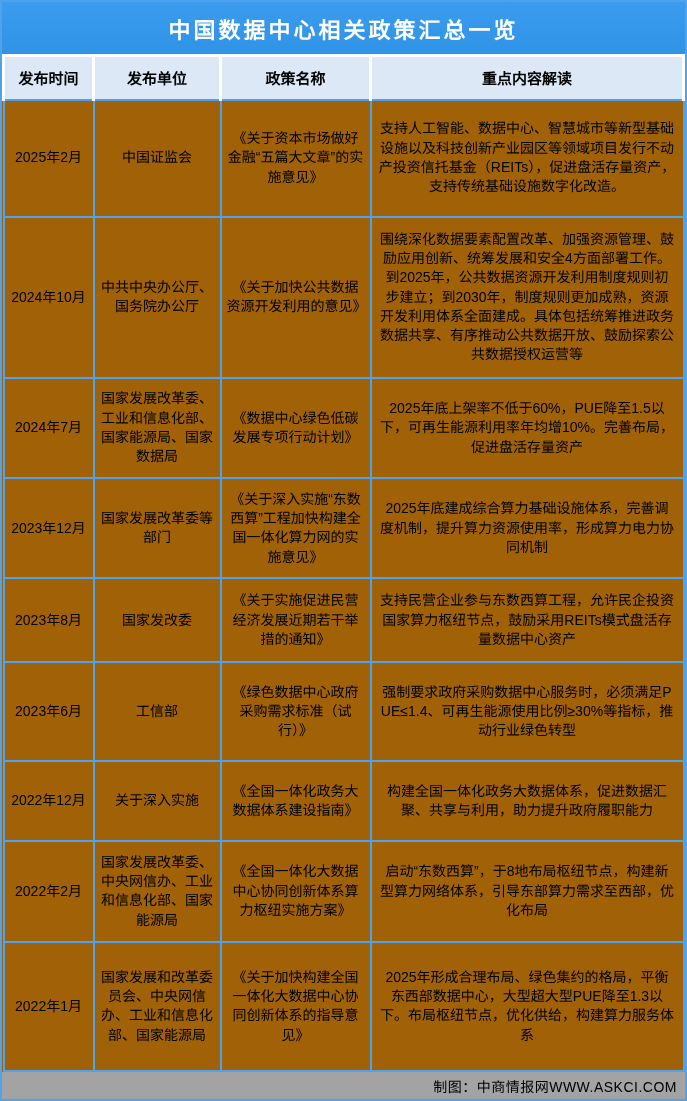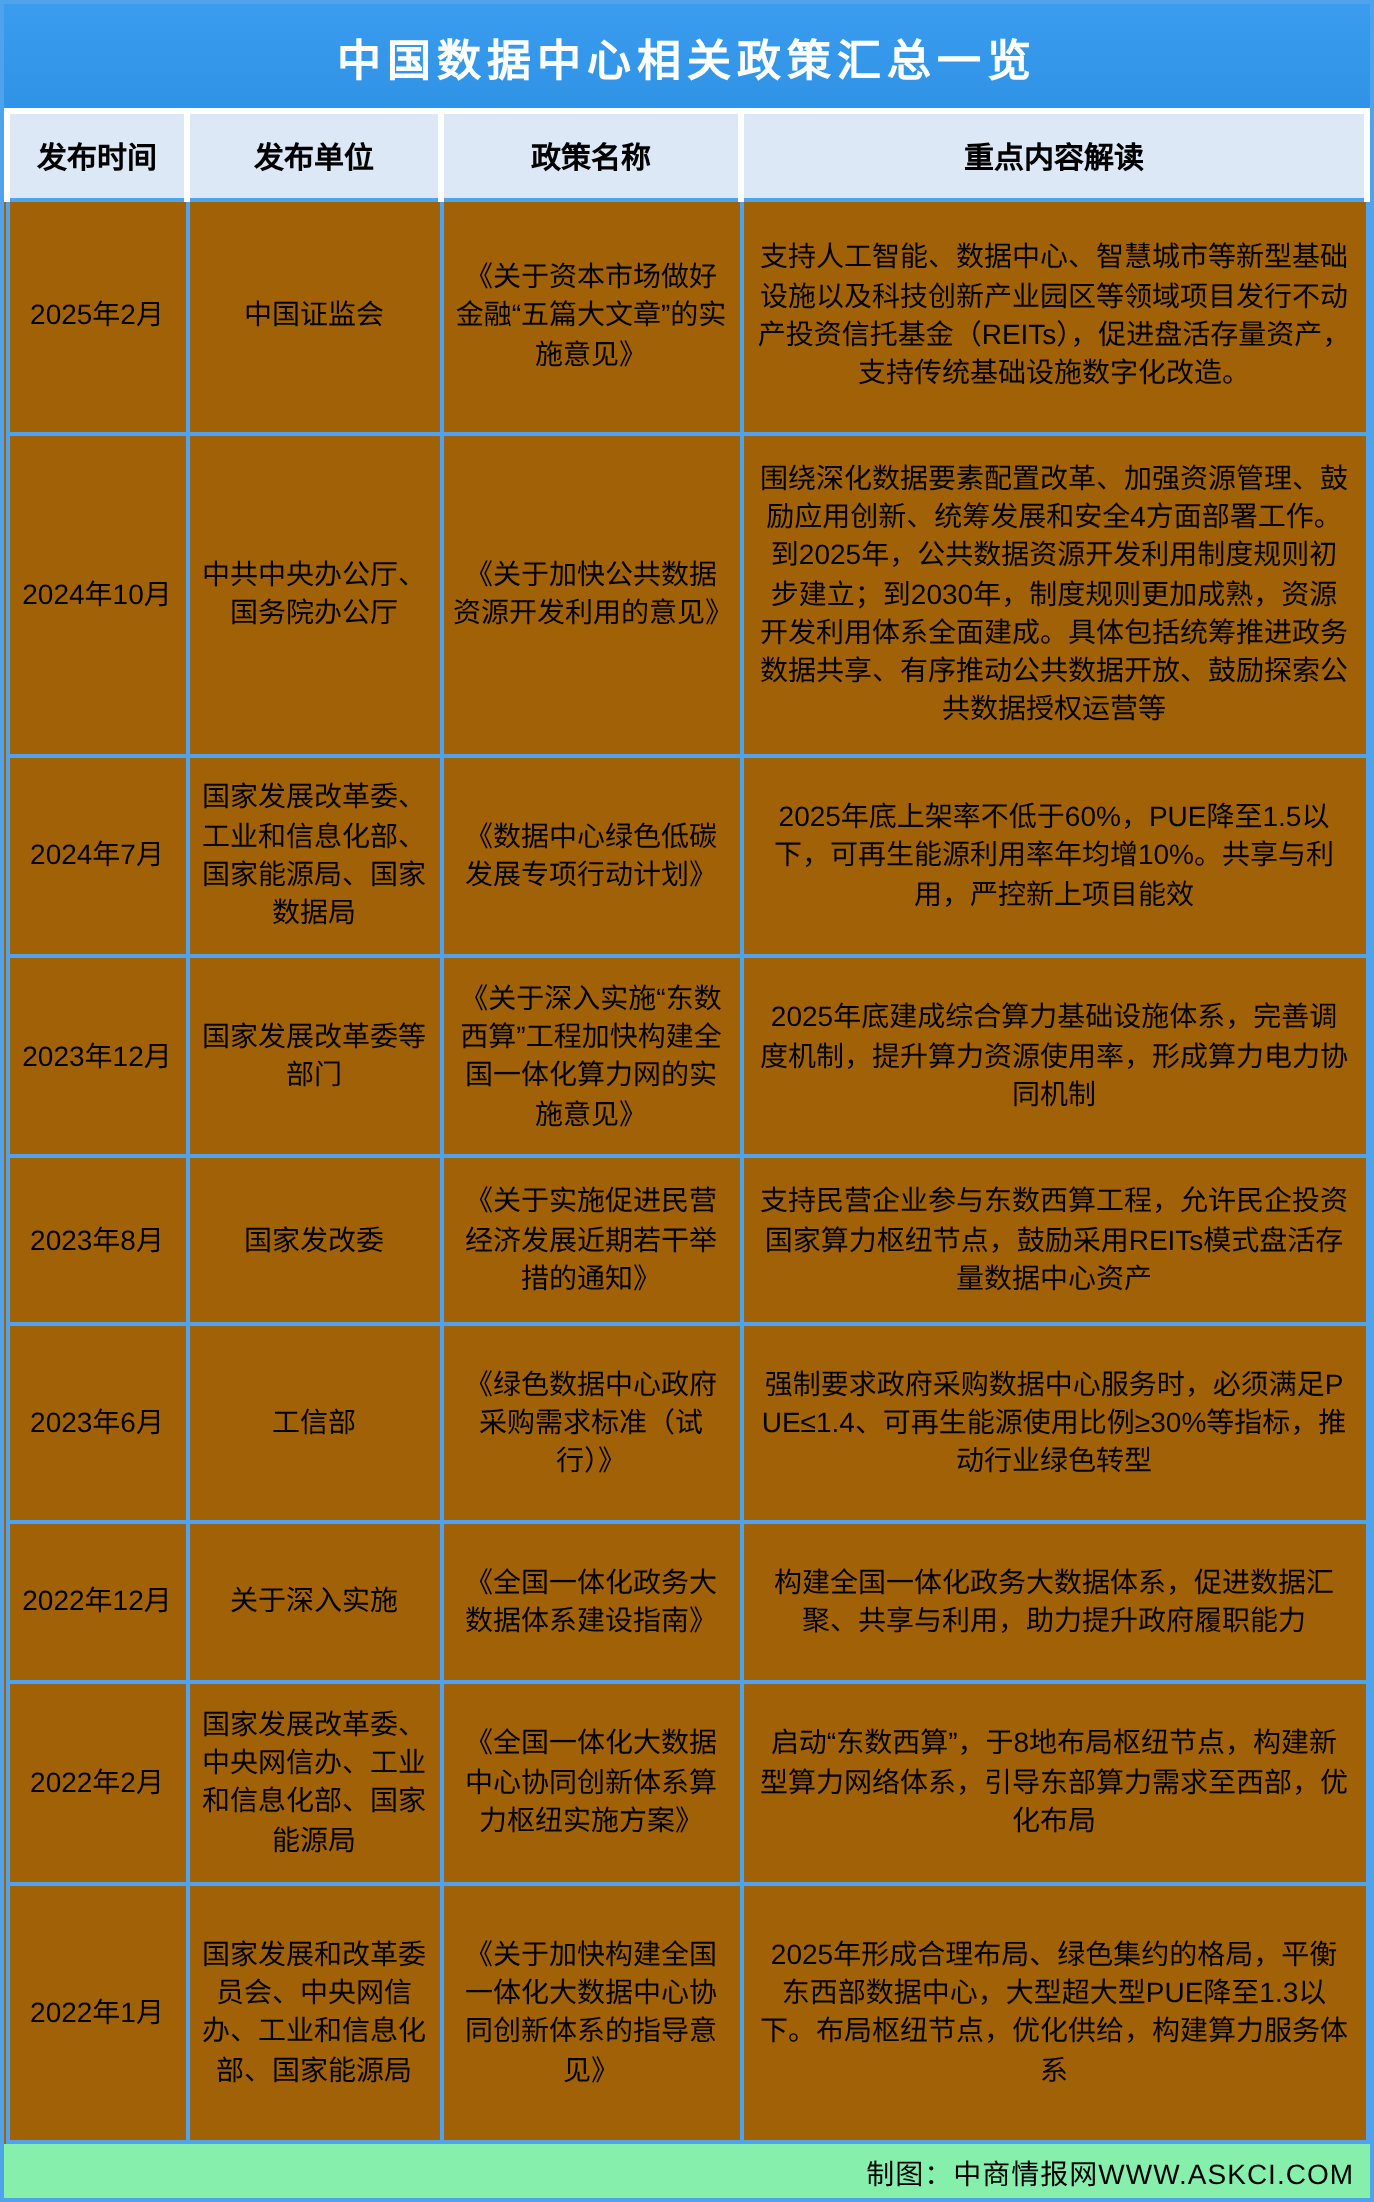--- a/index.html
+++ b/index.html
@@ -65,21 +65,21 @@
     vertical-align:middle;
     font-size:14px;
     line-height:1.38;
     padding:3px 5px;
     word-break:break-all;
   }
   td.c-content{padding:0 7px;}
   .credit{
     flex:0 0 27px;
     height:27px;
-    background:#86efac;
+    background:#a3a3a3;
     display:flex;
     align-items:center;
     justify-content:flex-end;
     padding-right:8px;
     font-size:14px;
     letter-spacing:0.5px;
   }
 </style>
 </head>
 <body>
@@ -113,21 +113,21 @@
         <tr style="height: 147px;">
     <td class="c-date">2024年10月</td>
     <td class="c-unit">中共中央办公厅、国务院办公厅</td>
     <td class="c-policy">《关于加快公共数据资源开发利用的意见》</td>
     <td class="c-content">围绕深化数据要素配置改革、加强资源管理、鼓励应用创新、统筹发展和安全4方面部署工作。到2025年，公共数据资源开发利用制度规则初步建立；到2030年，制度规则更加成熟，资源开发利用体系全面建成。具体包括统筹推进政务数据共享、有序推动公共数据开放、鼓励探索公共数据授权运营等</td>
   </tr>
         <tr style="height: 92px;">
     <td class="c-date">2024年7月</td>
     <td class="c-unit">国家发展改革委、工业和信息化部、国家能源局、国家数据局</td>
     <td class="c-policy">《数据中心绿色低碳发展专项行动计划》</td>
-    <td class="c-content">2025年底上架率不低于60%，PUE降至1.5以下，可再生能源利用率年均增10%。共享与利用，严控新上项目能效</td>
+    <td class="c-content">2025年底上架率不低于60%，PUE降至1.5以下，可再生能源利用率年均增10%。完善布局，促进盘活存量资产</td>
   </tr>
         <tr style="height: 91px;">
     <td class="c-date">2023年12月</td>
     <td class="c-unit">国家发展改革委等部门</td>
     <td class="c-policy">《关于深入实施“东数西算”工程加快构建全国一体化算力网的实施意见》</td>
     <td class="c-content">2025年底建成综合算力基础设施体系，完善调度机制，提升算力资源使用率，形成算力电力协同机制</td>
   </tr>
         <tr style="height: 77px;">
     <td class="c-date">2023年8月</td>
     <td class="c-unit">国家发改委</td>

